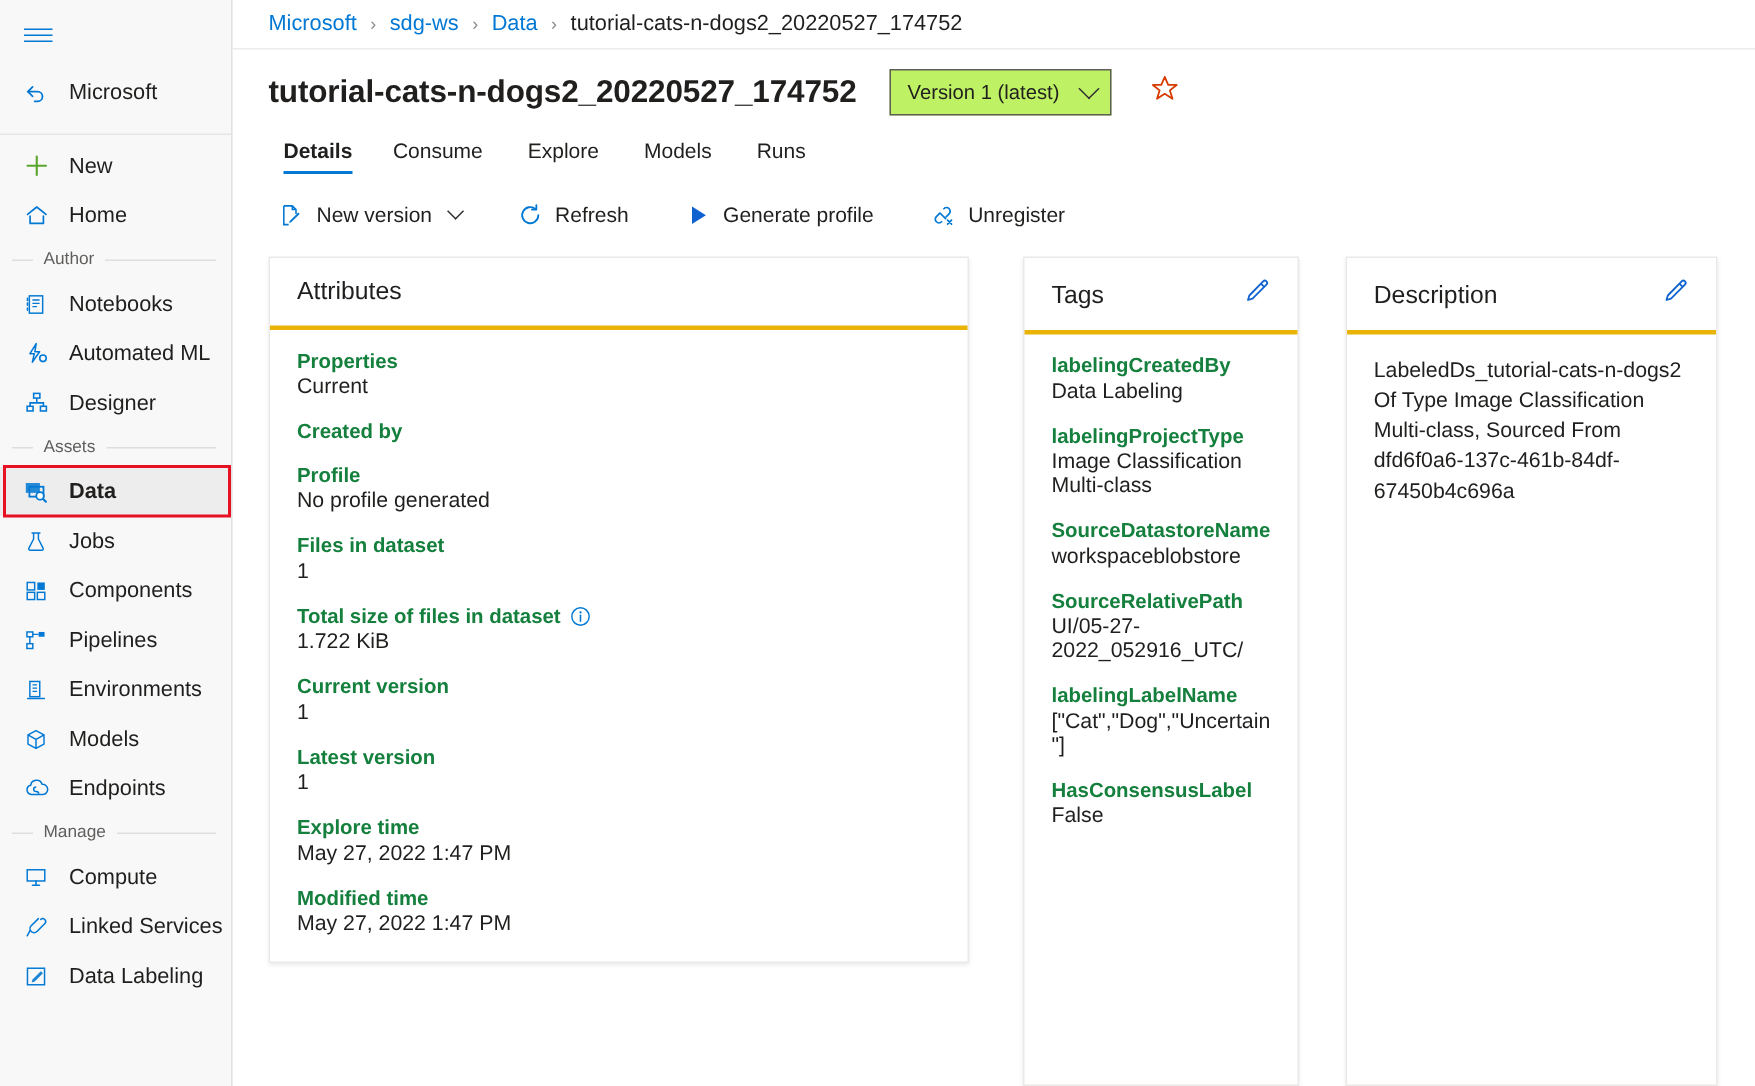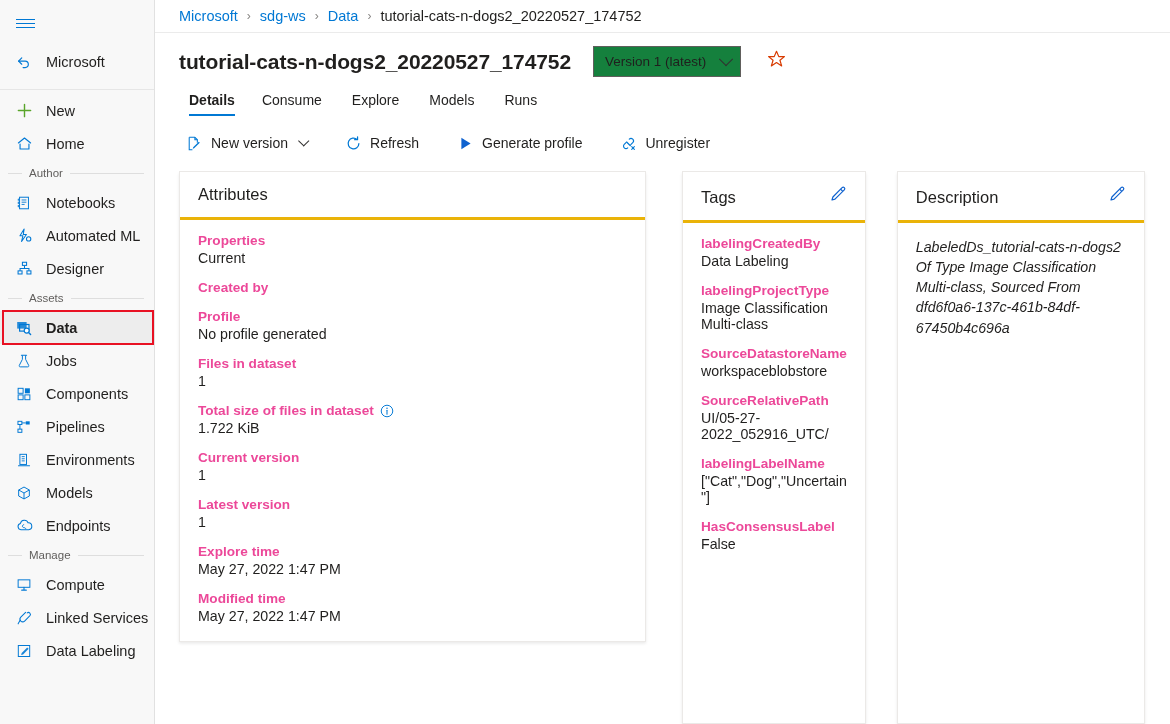--- a/index.html
+++ b/index.html
@@ -78,21 +78,21 @@
 
   .title-row {
     display: flex; align-items: center; gap: 22px;
     padding: 13px 0 9px 24px;
   }
   .page-title { font-size: 21px; font-weight: 600; letter-spacing: -0.1px; white-space: nowrap; }
   .version-select {
     display: flex; align-items: center; justify-content: space-between;
     gap: 12px;
     min-width: 148px; height: 31px; padding: 0 9px 0 11px;
-    border: 1px solid #605e5c; background: #15803d;
+    border: 1px solid #605e5c; background: #bef264;
     font-size: 13.5px; cursor: pointer; color: #201f1e;
   }
   .chev { width: 10px; height: 10px; border-right: 1.3px solid #323130; border-bottom: 1.3px solid #323130; transform: rotate(45deg) translate(-2px,-2px); }
   .fav-star { width: 26px; height: 26px; display: flex; align-items: center; justify-content: center; cursor: pointer; }
 
   .tabs { display: flex; gap: 0; padding-left: 24px; border-bottom: 0; }
   .tab {
     position: relative; padding: 6px 15px 12px 15px;
     font-size: 14px; color: #201f1e; cursor: pointer; white-space: nowrap;
   }
@@ -131,27 +131,27 @@
     padding: 13px 16px 13px 18px;
     border-bottom: 3px solid #eab308;
   }
   .card-title { font-size: 16.5px; font-weight: 400; color: #201f1e; }
   .edit-pencil { width: 22px; height: 22px; display: flex; align-items: center; justify-content: center; cursor: pointer; }
   .card-body { padding: 13px 18px 15px 18px; }
 
   .kv { margin-bottom: 14px; }
   .kv:last-child { margin-bottom: 2px; }
   .kv-key {
-    font-size: 13.6px; font-weight: 700; color: #ec4899;
+    font-size: 13.6px; font-weight: 700; color: #15803d;
     display: flex; align-items: center; gap: 6px; margin-bottom: 2px;
   }
   .kv-val { font-size: 14.2px; color: #201f1e; word-break: break-word; }
   .info-ico { width: 15px; height: 15px; display: flex; align-items: center; justify-content: center; cursor: pointer; }
 
-  .desc-body { padding: 14px 18px 16px 18px; font-size: 14.2px; line-height: 1.42; color: #201f1e; font-style: italic; }
+  .desc-body { padding: 14px 18px 16px 18px; font-size: 14.2px; line-height: 1.42; color: #201f1e; }
 </style>
 </head>
 <body>
 
 <div id="app">
 
   <nav class="sidebar">
     <div class="hamburger">
       <span>
           <i></i>

